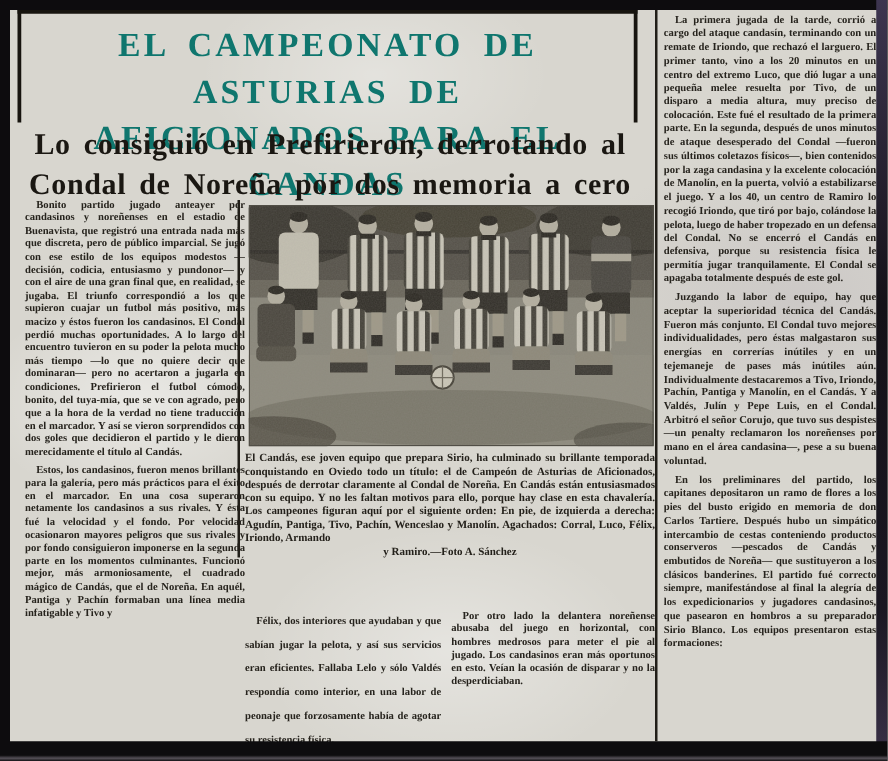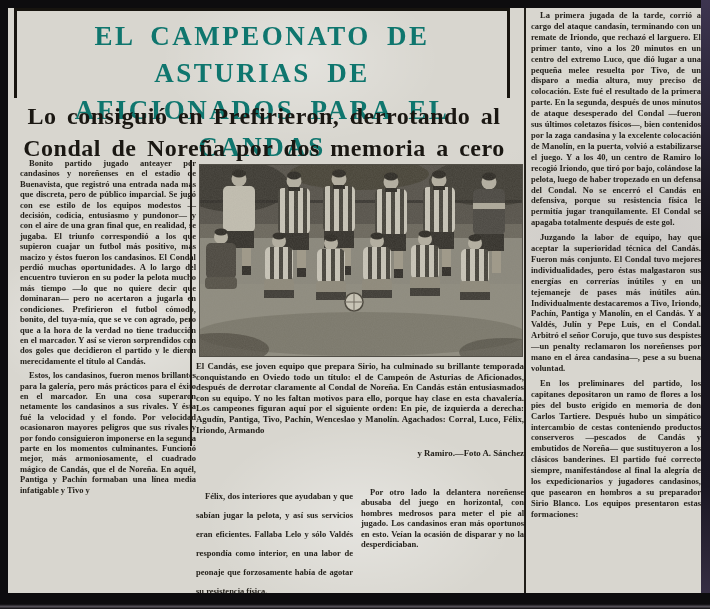--- a/index.html
+++ b/index.html
@@ -34,21 +34,21 @@
   .bot-col-2{left:361px;top:487px;width:163px;font-size:8.5px;line-height:10.4px;}
   .vrule{position:absolute;width:2px;background:#211e18;}
   .vrule-1{left:190px;top:160px;height:286px;}
   .vrule-2{left:524px;top:8px;height:585px;}
   
   .photo{position:absolute;left:199px;top:164px;width:324px;height:193px;}
   .photo svg{display:block;}
   
   .caption{position:absolute;left:196px;top:361px;width:328px;
         font-size:8.8px;line-height:10.6px;font-weight:bold;color:#24211b;text-align:justify;}
-  .caption .credit{text-align:right;font-weight:bold;margin-top:13px;}
+  .caption .credit{text-align:center;font-weight:bold;margin-top:1px;}
 </style>
 </head>
 <body>
 
 <div class="scan">
   <div class="paper-tint"></div>
 
   <div class="headline-box">
     <div class="hl">EL CAMPEONATO DE ASTURIAS DE</div>
     <div class="hl">AFICIONADOS PARA EL CANDAS</div>

